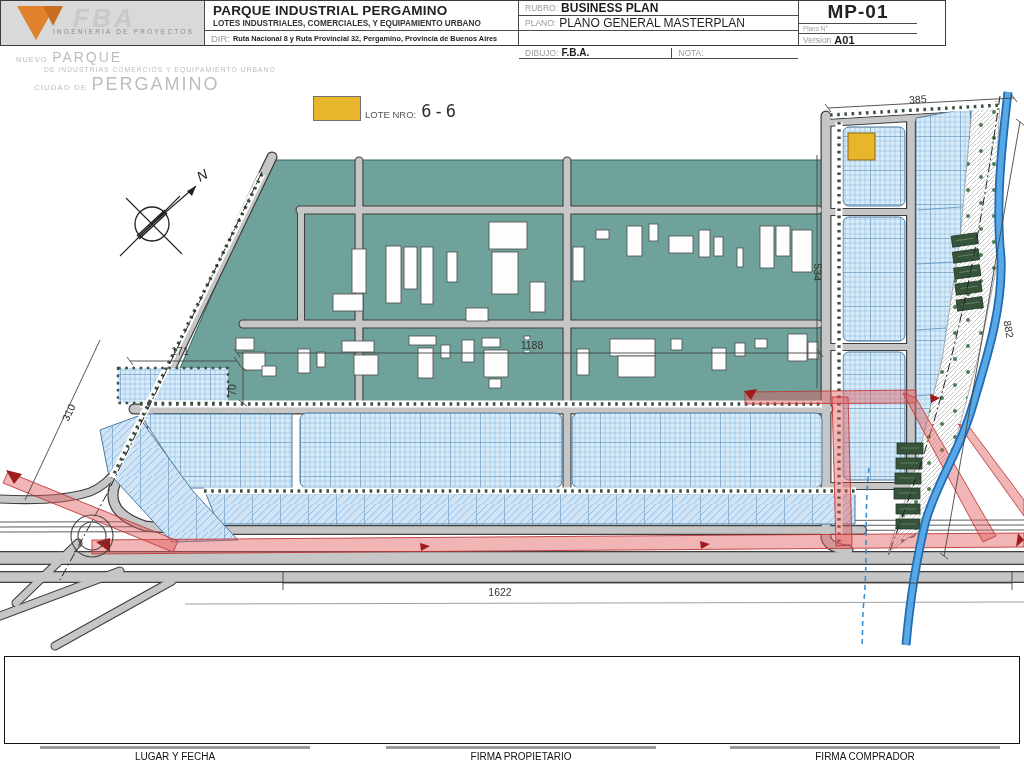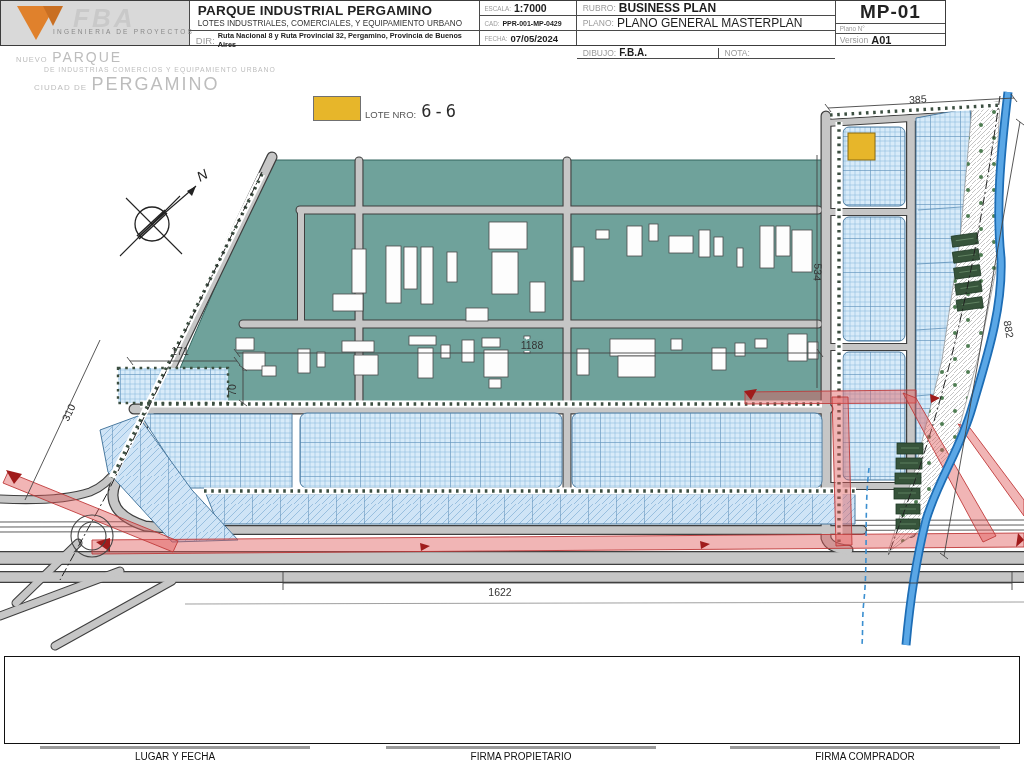--- a/index.html
+++ b/index.html
@@ -12,21 +12,21 @@
   #tb-logo{width:204px;background:#d9d9d9;flex-direction:row;align-items:center;position:relative;}
   .logo-tri{width:0;height:0;margin-left:16px;border-left:19px solid transparent;
     border-right:19px solid transparent;border-top:34px solid #e0812c;}
   .logo-tri2{position:absolute;left:42px;top:5px;width:0;height:0;border-left:10px solid transparent;
     border-right:10px solid transparent;border-top:20px solid #c96f22;}
   .logo-fba{position:absolute;left:72px;top:2px;font-size:26px;font-weight:bold;font-style:italic;
     color:#c9c9c9;letter-spacing:3px;}
   .logo-tag{position:absolute;left:52px;top:27px;font-size:6.5px;letter-spacing:2.2px;color:#8a8a8a;white-space:nowrap;}
   #tb-title{width:314px;}
   .tb-title-main{font-size:13.5px;font-weight:bold;padding:2px 0 0 8px;letter-spacing:.2px;}
-  .tb-title-sub{font-size:8.2px;font-weight:normal;padding:1px 0 2px 8px;color:#333;}
+  .tb-title-sub{font-size:8.2px;font-weight:bold;padding:1px 0 2px 8px;color:#333;}
   .tb-dir{border-top:1px solid #4a4a4a;display:flex;align-items:center;padding-left:6px;flex:1;}
   .lbl{color:#9a9a9a;font-size:8.5px;margin-right:3px;white-space:nowrap;}
   .val{color:#1d1d1d;font-weight:bold;white-space:nowrap;}
   #tb-meta{width:104px;}
   .meta-row{flex:1;display:flex;align-items:center;padding-left:4px;border-bottom:1px solid #4a4a4a;}
   .meta-row:last-child{border-bottom:none;}
   .meta-row .lbl{font-size:6.3px;}
   #tb-rubro{width:280px;}
   .rubro-row{flex:1;display:flex;align-items:center;padding-left:6px;border-bottom:1px solid #4a4a4a;}
   .rubro-split{flex:1;display:flex;}
@@ -361,34 +361,20 @@
       <span class="logo-tag">INGENIERIA DE PROYECTOS</span>
     </div>
     <div class="tb-cell" id="tb-title">
       <div class="tb-title-main">PARQUE INDUSTRIAL PERGAMINO</div>
       <div class="tb-title-sub">LOTES INDUSTRIALES, COMERCIALES, Y EQUIPAMIENTO URBANO</div>
       <div class="tb-dir">
         <span class="lbl" style="font-size:9.5px">DIR:</span>
         <span style="font-size:7.3px;font-weight:bold">Ruta Nacional 8 y Ruta Provincial 32, Pergamino, Provincia de Buenos Aires</span>
       </div>
     </div>
-    <div class="tb-cell" id="tb-meta">
-      <div class="meta-row">
-          <span class="lbl">ESCALA:</span>
-        <span class="val" style="font-size:10.5px">1:7000</span>
-        </div>
-      <div class="meta-row">
-          <span class="lbl">CAD:</span>
-        <span class="val" style="font-size:7px">PPR-001-MP-0429</span>
-        </div>
-      <div class="meta-row">
-          <span class="lbl">FECHA:</span>
-        <span class="val" style="font-size:9.5px">07/05/2024</span>
-        </div>
-    </div>
     <div class="tb-cell" id="tb-rubro">
       <div class="rubro-row">
           <span class="lbl">RUBRO:</span>
         <span class="val v-rubro">BUSINESS PLAN</span>
         </div>
       <div class="rubro-row">
           <span class="lbl">PLANO:</span>
         <span class="val v-rubro" style="font-weight:normal">PLANO GENERAL MASTERPLAN</span>
         </div>
       <div class="rubro-row rubro-split" style="padding-left:0">

